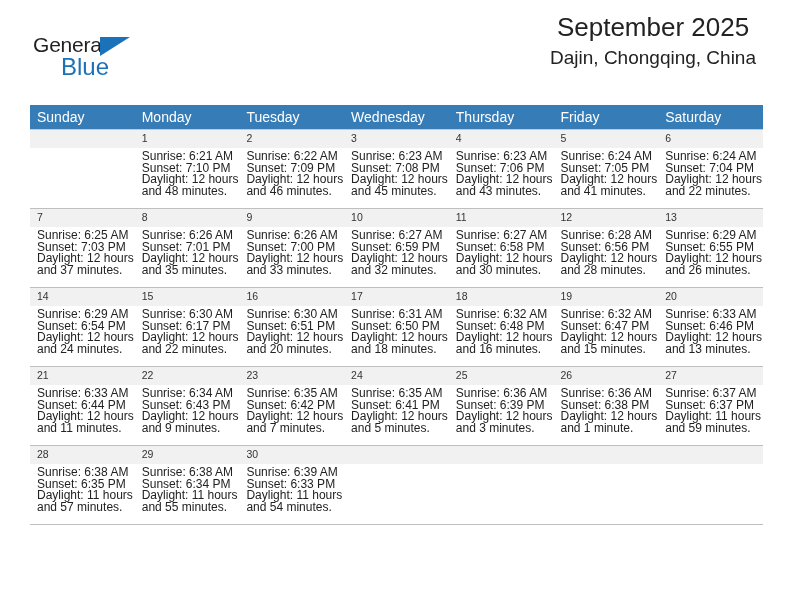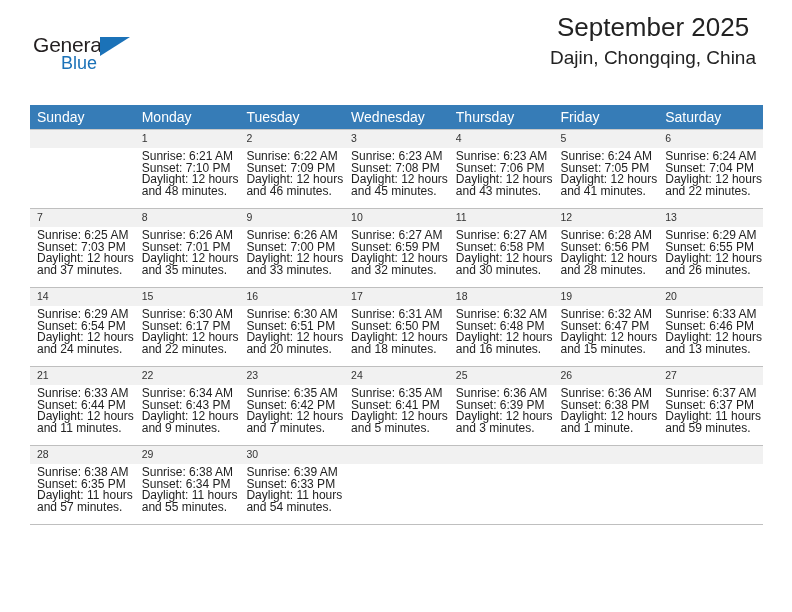--- a/index.html
+++ b/index.html
@@ -51,21 +51,21 @@
     top: 4px;
     width: 0;
     height: 0;
     border-left: 30px solid #1b72b8;
     border-bottom: 19px solid transparent;
   }
   .logo-blue {
     position: absolute;
     left: 28px;
     top: 20px;
-    font-size: 18px;
+    font-size: 24px;
     color: #1b72b8;
     font-family: "Liberation Sans", sans-serif;
   }
   .title-block {
     position: absolute;
     right: 36px;
     top: 12px;
     text-align: center;
   }
   .cal-title {

